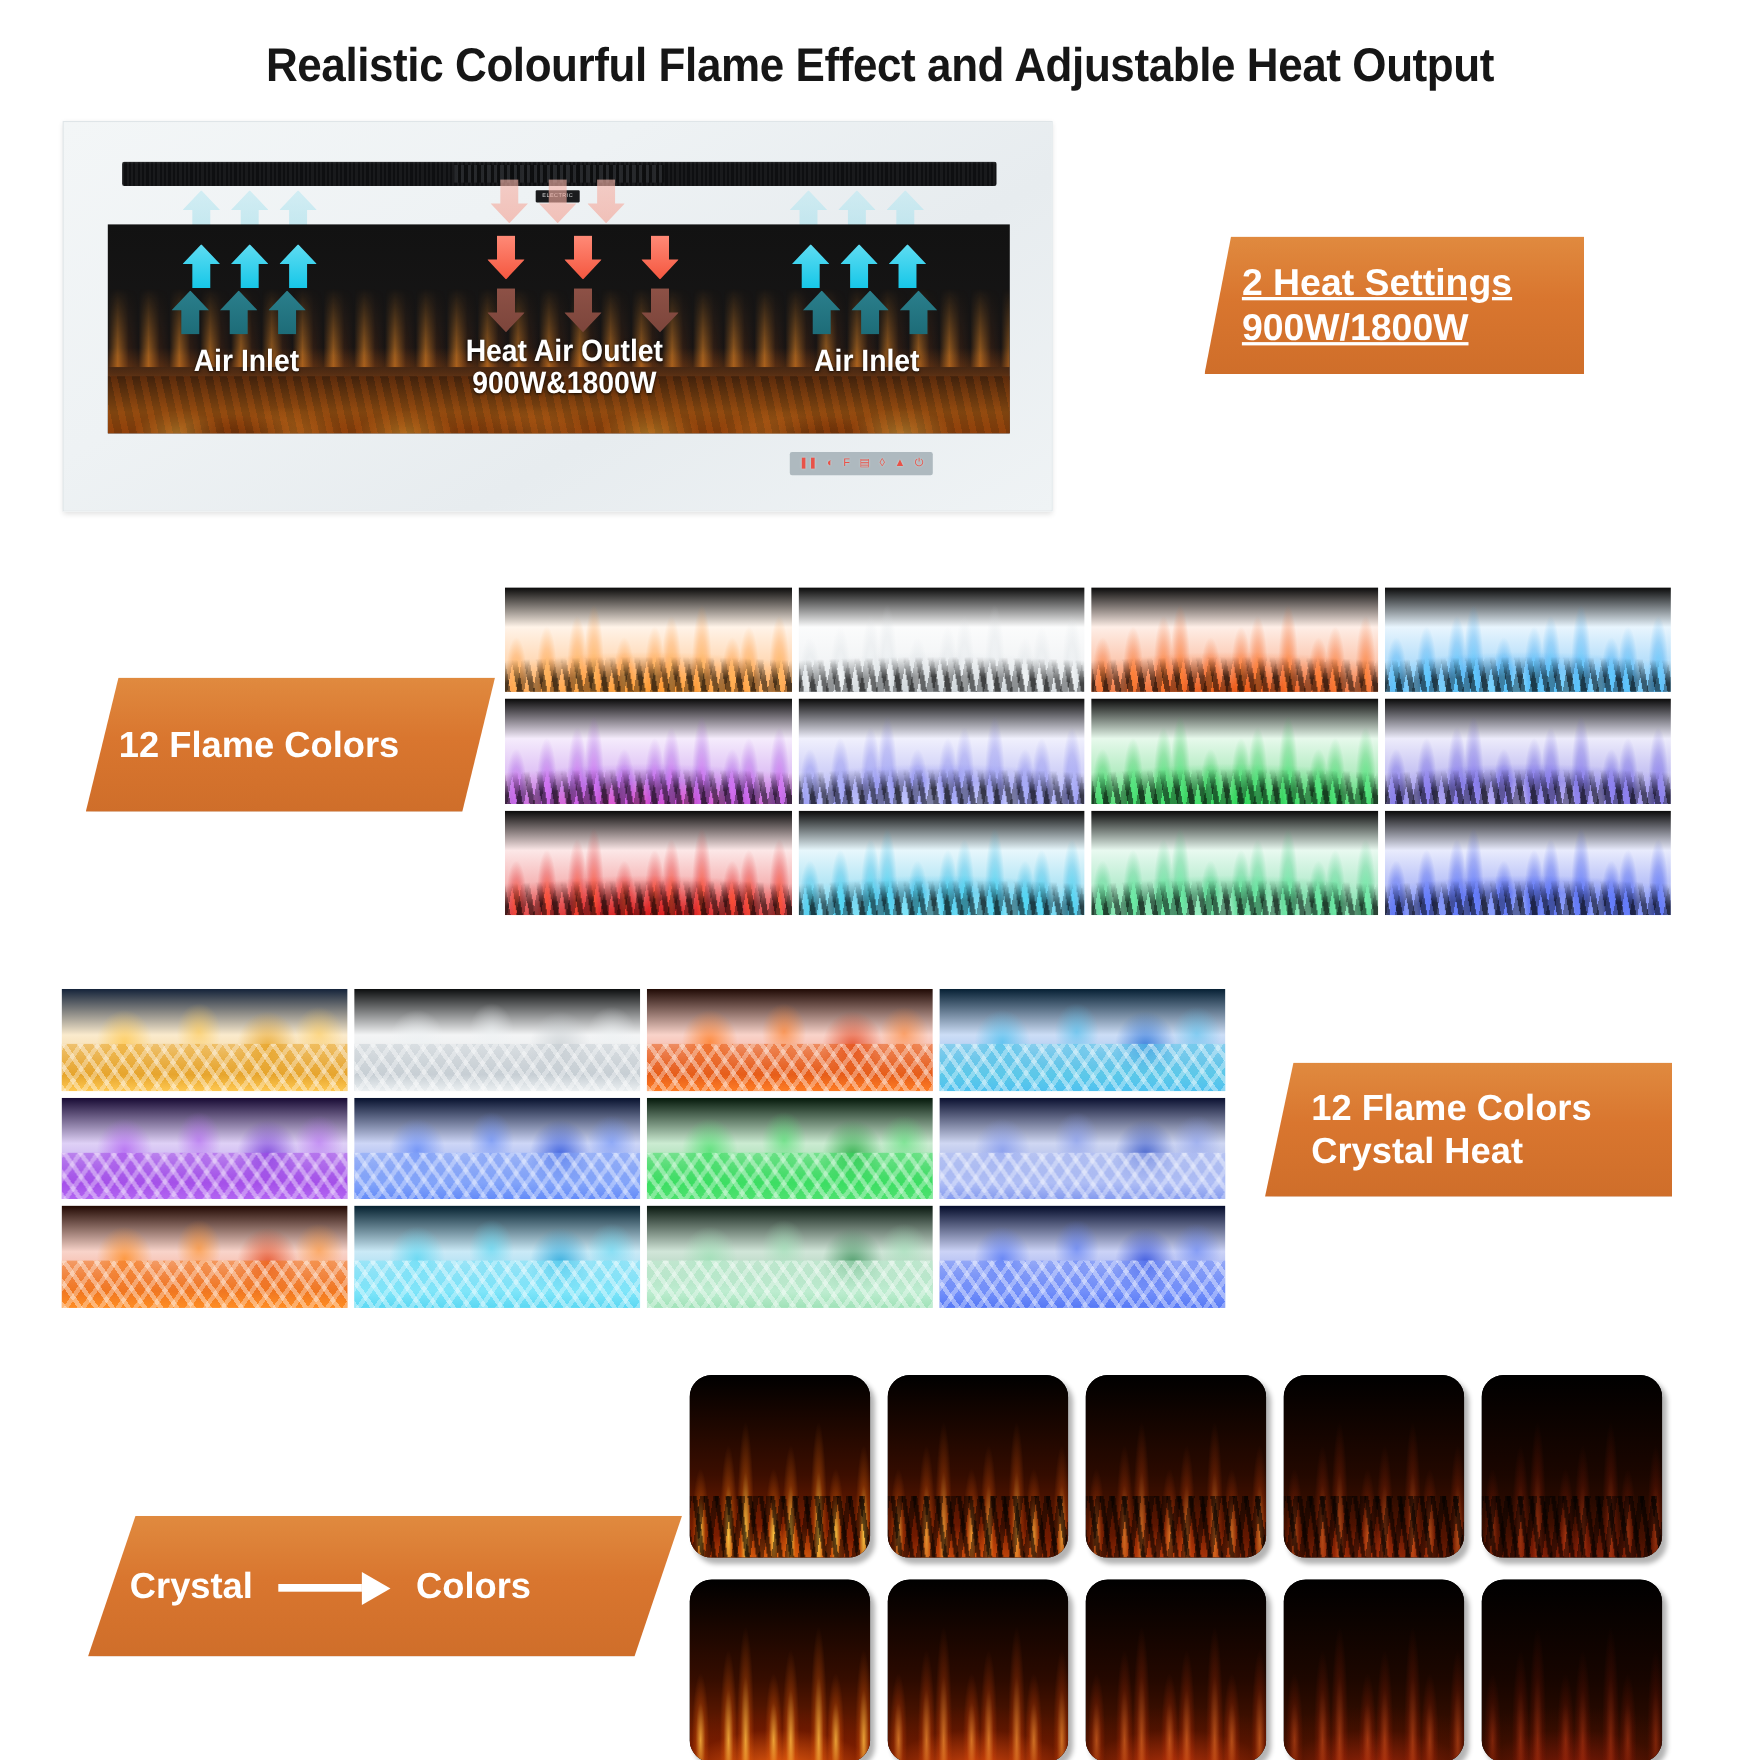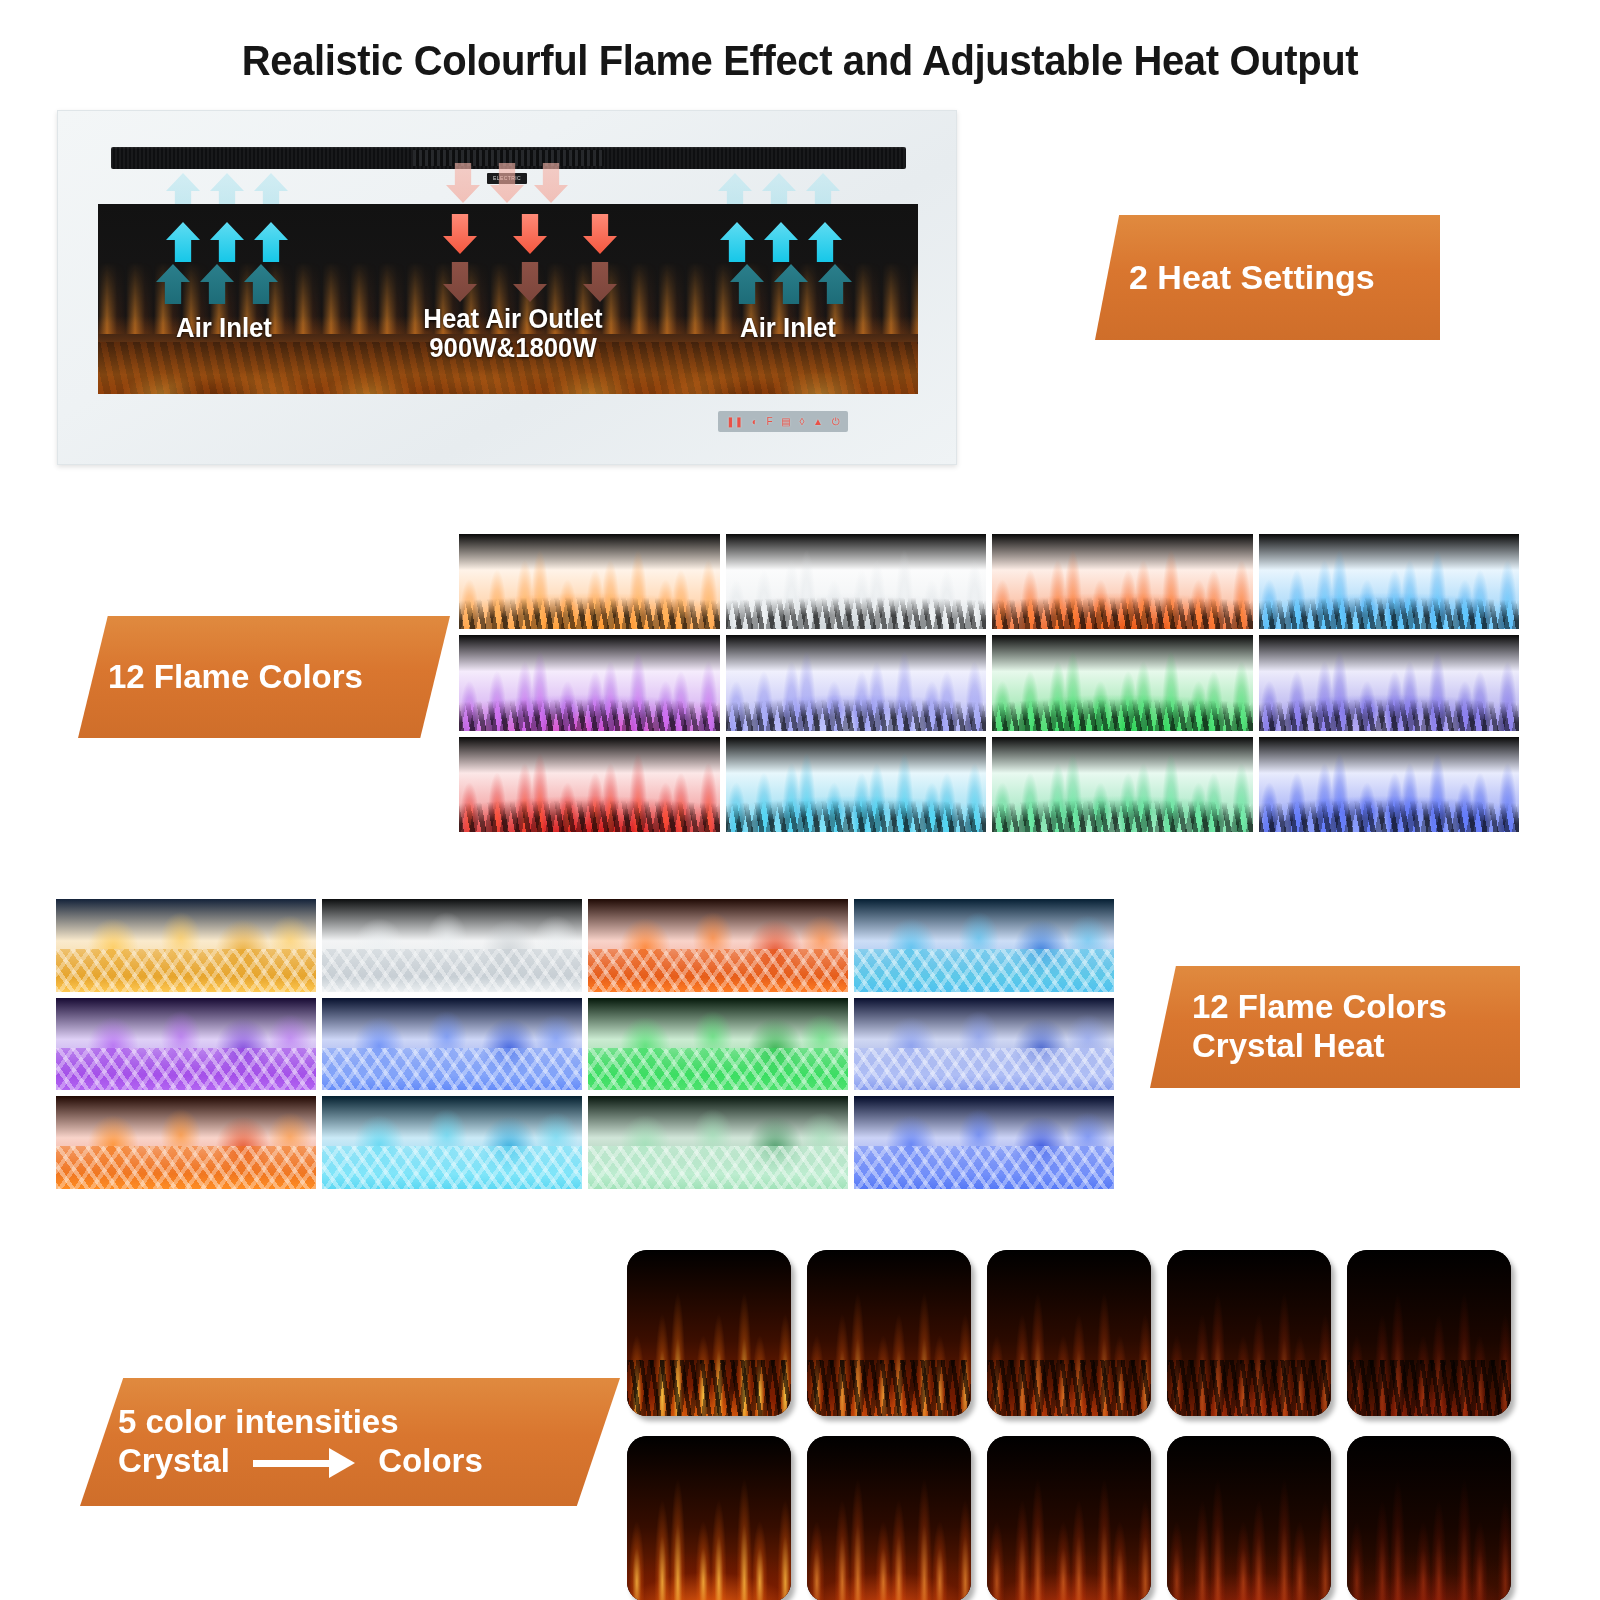--- a/index.html
+++ b/index.html
@@ -132,21 +132,21 @@
     display: flex; flex-direction: column; justify-content: center;
     filter: drop-shadow(4px 5px 4px rgba(0,0,0,0.38));
     line-height: 1.18;
   }
   .banner .ln { white-space: nowrap; }
   
   .skew-l { clip-path: polygon(7% 0, 100% 0, 100% 100%, 0% 100%); }
   
   .skew-p { clip-path: polygon(8% 0, 100% 0, 92% 100%, 0% 100%); }
 
-  #banner-heat   { left: 1095px; top: 215px;  width: 345px; height: 125px; padding-left: 34px; font-size: 34px; }
+  #banner-heat   { left: 1095px; top: 215px;  width: 345px; height: 125px; padding-left: 34px; font-size: 34px; text-decoration: underline; }
   #banner-log    { left: 78px;   top: 616px;  width: 372px; height: 122px; padding-left: 30px; font-size: 33px; }
   #banner-cry    { left: 1150px; top: 966px;  width: 370px; height: 122px; padding-left: 42px; font-size: 33px; }
   #banner-dim    { left: 80px;   top: 1378px; width: 540px; height: 128px; padding-left: 38px; font-size: 33px; }
 
   .arrowline {
     display: inline-flex; align-items: center;
     vertical-align: middle; margin: 0 14px;
   }
   .arrowline .bar { width: 76px; height: 7px; background: #fff; }
   .arrowline .head {
@@ -282,33 +282,33 @@
       <span>F</span>
       <span>▤</span>
       <span>◊</span>
       <span>▲</span>
       <span>⏻</span>
     </div>
   </div>
 
   <div class="banner skew-l" id="banner-heat">
     <div class="ln">2 Heat Settings</div>
+    <div class="ln">900W/1800W</div>
   </div>
 
   <div class="banner skew-p" id="banner-log">
     <div class="ln">12 Flame Colors</div>
   </div>
 
   <div class="banner skew-l" id="banner-cry">
     <div class="ln">12 Flame Colors</div>
     <div class="ln">Crystal Heat</div>
   </div>
 
   <div class="banner skew-p" id="banner-dim">
-    <div class="ln">5 color intensities</div>
     <div class="ln">
       <span>Crystal</span>
       <span class="arrowline">
         <span class="bar"></span>
         <span class="head"></span>
       </span>
       <span>Colors</span>
     </div>
   </div>
 

